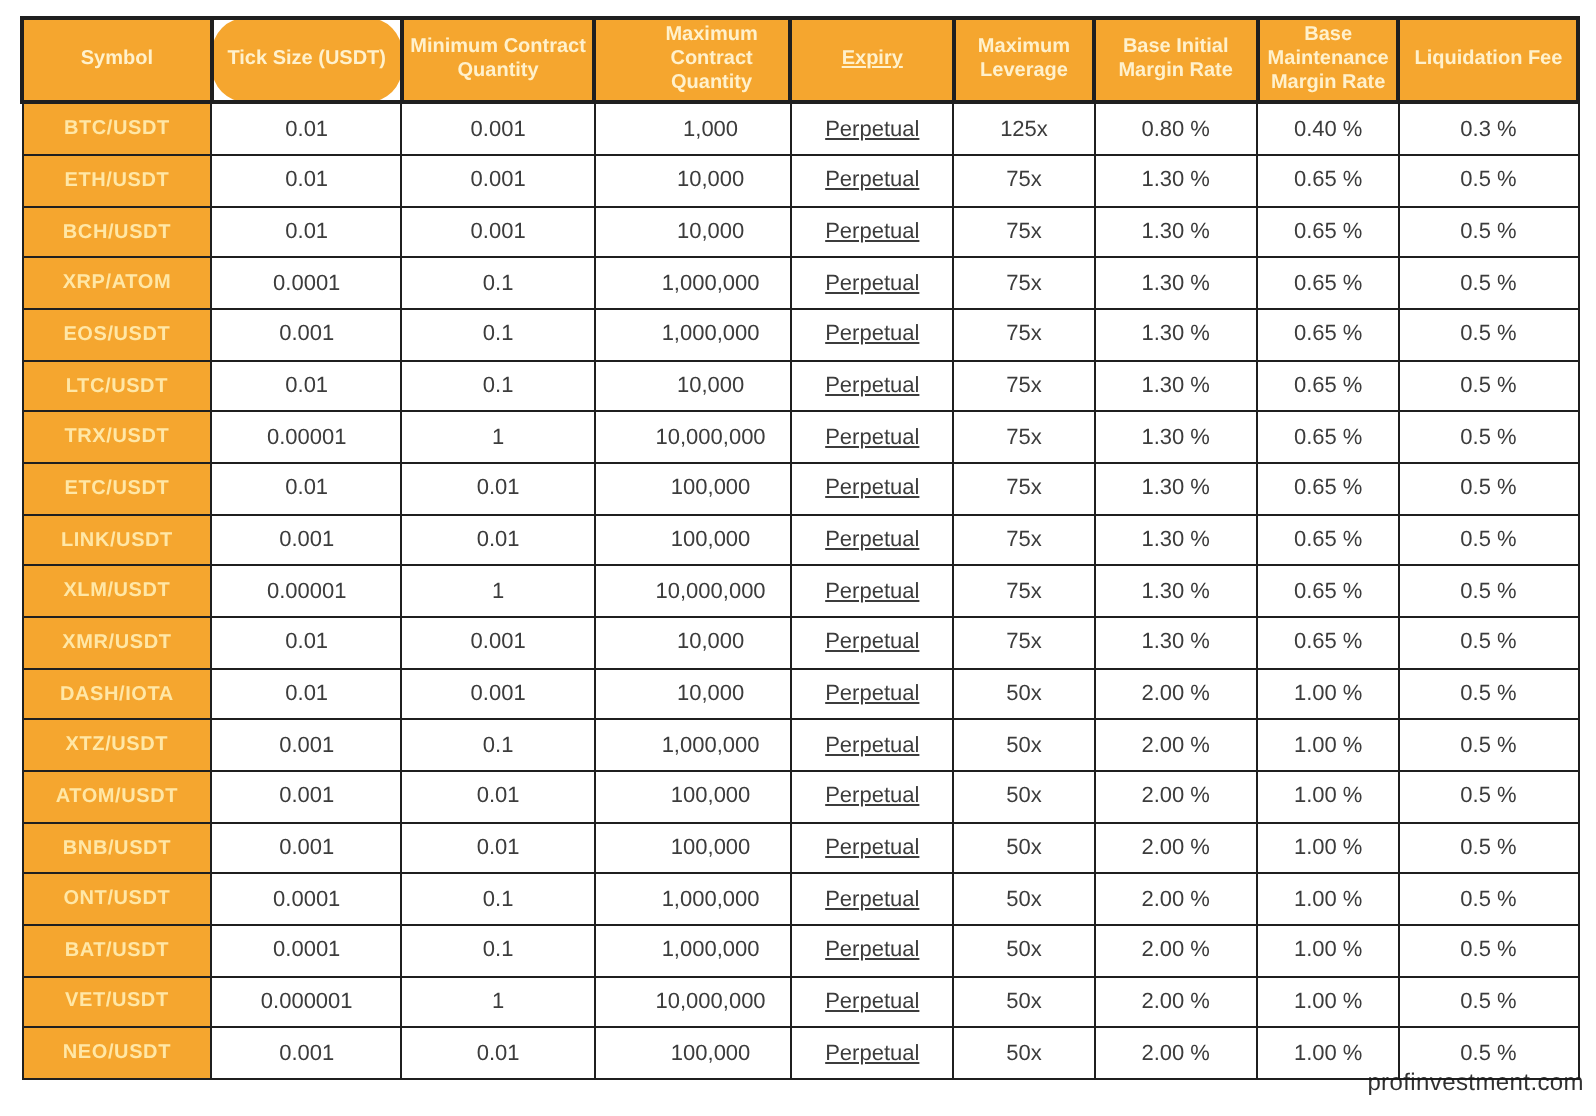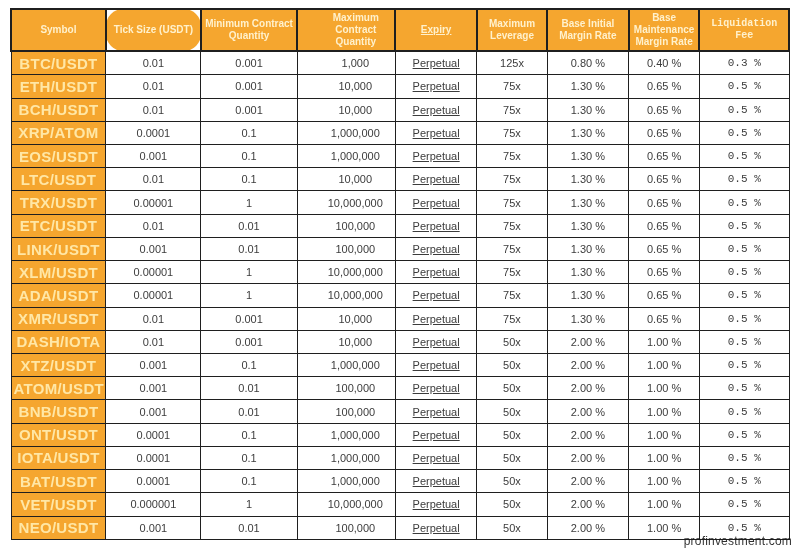--- a/index.html
+++ b/index.html
@@ -52,33 +52,33 @@
   .spec-table tbody td {
     color: var(--cell-text);
     font-size: 11px;
     padding: 0 2px;
     background: #ffffff;
   }
   .spec-table tbody td.symbol-cell {
     background: var(--accent);
     color: var(--symbol-text);
     font-weight: bold;
-    font-size: 15px;
+    font-size: 10px;
     letter-spacing: 0.3px;
   }
   
   .spec-table th:nth-child(1), .spec-table td:nth-child(1) { width: 12.2%; }
   .spec-table th:nth-child(2), .spec-table td:nth-child(2) { width: 12.2%; border-radius: 17px; }
   .spec-table th:nth-child(3), .spec-table td:nth-child(3) { width: 12.4%; }
   .spec-table th:nth-child(4), .spec-table td:nth-child(4) { width: 12.6%; padding-left: 20px; }
   .spec-table th:nth-child(5), .spec-table td:nth-child(5) { width: 10.5%; text-decoration: underline; }
   .spec-table th:nth-child(6), .spec-table td:nth-child(6) { width: 9.0%; margin-top: 46px;  }
   .spec-table th:nth-child(7), .spec-table td:nth-child(7) { width: 10.5%; margin-top: 24px; }
   .spec-table th:nth-child(8), .spec-table td:nth-child(8) { width: 9.1%;  }
-  .spec-table th:nth-child(9), .spec-table td:nth-child(9) { width: 11.5%; font-family: Liberation Mono, monospace; }
+  .spec-table th:nth-child(9), .spec-table td:nth-child(9) { width: 11.5%; }
   .watermark {
     position: absolute;
     right: 6px;
     bottom: 10px;
     font-size: 12px;
     color: rgba(25, 25, 25, 0.9);
     z-index: 5;
     letter-spacing: 0.2px;
   }
 </style>
@@ -205,31 +205,20 @@
           <td>0.00001</td>
           <td>1</td>
           <td>10,000,000</td>
           <td>Perpetual</td>
           <td>75x</td>
           <td>1.30 %</td>
           <td>0.65 %</td>
           <td>0.5 %</td>
         </tr>
         <tr>
-          <td class="symbol-cell">ADA/USDT</td>
-          <td>0.00001</td>
-          <td>1</td>
-          <td>10,000,000</td>
-          <td>Perpetual</td>
-          <td>75x</td>
-          <td>1.30 %</td>
-          <td>0.65 %</td>
-          <td>0.5 %</td>
-        </tr>
-        <tr>
           <td class="symbol-cell">XMR/USDT</td>
           <td>0.01</td>
           <td>0.001</td>
           <td>10,000</td>
           <td>Perpetual</td>
           <td>75x</td>
           <td>1.30 %</td>
           <td>0.65 %</td>
           <td>0.5 %</td>
         </tr>
@@ -272,31 +261,20 @@
           <td>0.01</td>
           <td>100,000</td>
           <td>Perpetual</td>
           <td>50x</td>
           <td>2.00 %</td>
           <td>1.00 %</td>
           <td>0.5 %</td>
         </tr>
         <tr>
           <td class="symbol-cell">ONT/USDT</td>
-          <td>0.0001</td>
-          <td>0.1</td>
-          <td>1,000,000</td>
-          <td>Perpetual</td>
-          <td>50x</td>
-          <td>2.00 %</td>
-          <td>1.00 %</td>
-          <td>0.5 %</td>
-        </tr>
-        <tr>
-          <td class="symbol-cell">IOTA/USDT</td>
           <td>0.0001</td>
           <td>0.1</td>
           <td>1,000,000</td>
           <td>Perpetual</td>
           <td>50x</td>
           <td>2.00 %</td>
           <td>1.00 %</td>
           <td>0.5 %</td>
         </tr>
         <tr>

